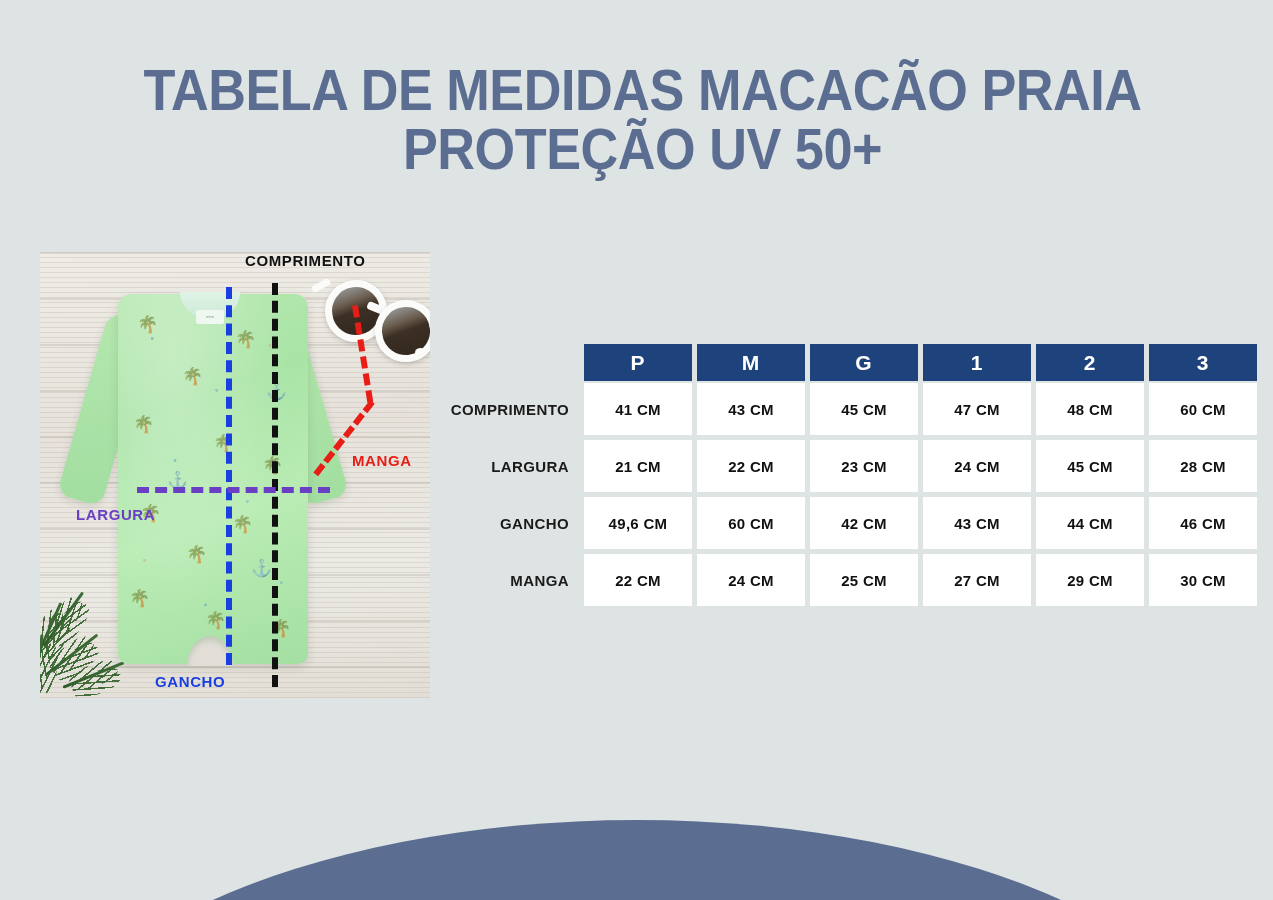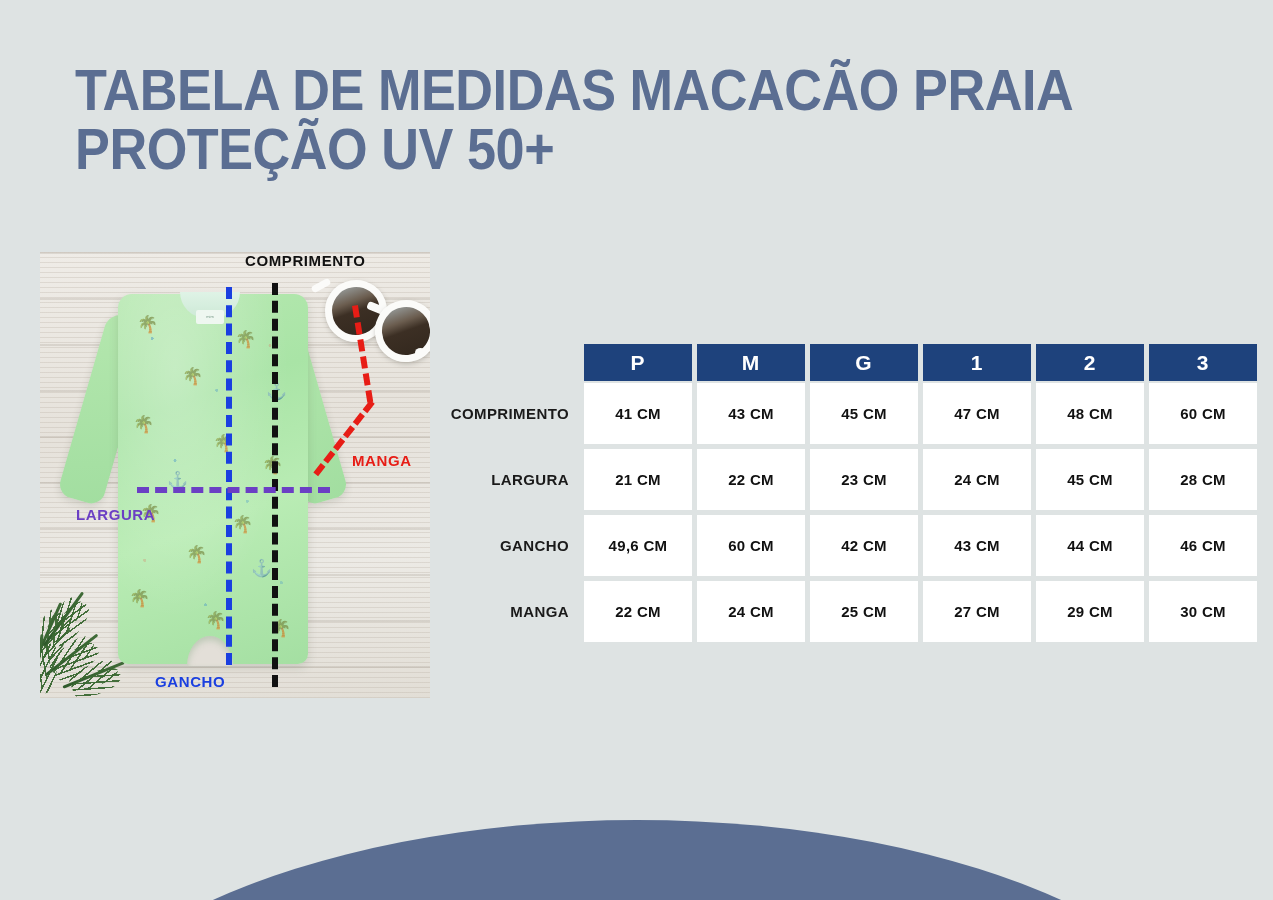--- a/index.html
+++ b/index.html
@@ -22,20 +22,21 @@
     height:290px;
     background:#5b6e92;
     border-radius:50% 50% 0 0 / 100% 100% 0 0;
     z-index:0;
   }
 
   
   .title-wrap{
     position:absolute;
     top:60px;left:12px;right:0;
+    text-align:center;
     z-index:3;
   }
   .title-line{
     color:#5b6e92;
     font-weight:bold;
     font-size:58px;
     line-height:1.02;
     letter-spacing:-0.5px;
     transform:scaleX(0.90);
     transform-origin:center;
@@ -244,21 +245,21 @@
     width:108px;height:37px;
     background:#1e427c;
     color:#ffffff;
     font-weight:bold;
     font-size:21px;
     text-align:center;
     vertical-align:middle;
     letter-spacing:1px;
   }
   .cell{
-    width:108px;height:61px;
+    width:108px;height:52px;
     background:#ffffff;
     color:#111111;
     font-weight:bold;
     font-size:15px;
     text-align:center;
     vertical-align:middle;
     letter-spacing:.3px;
   }
   
   .table tr.head-row th.colhead{position:relative;top:3px;}

